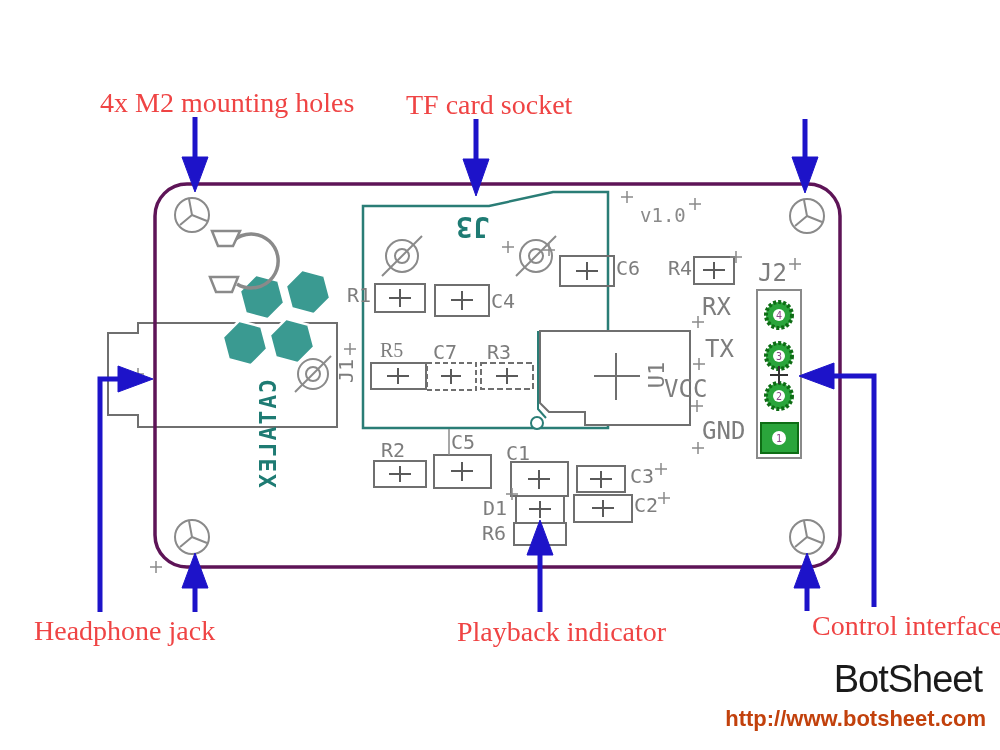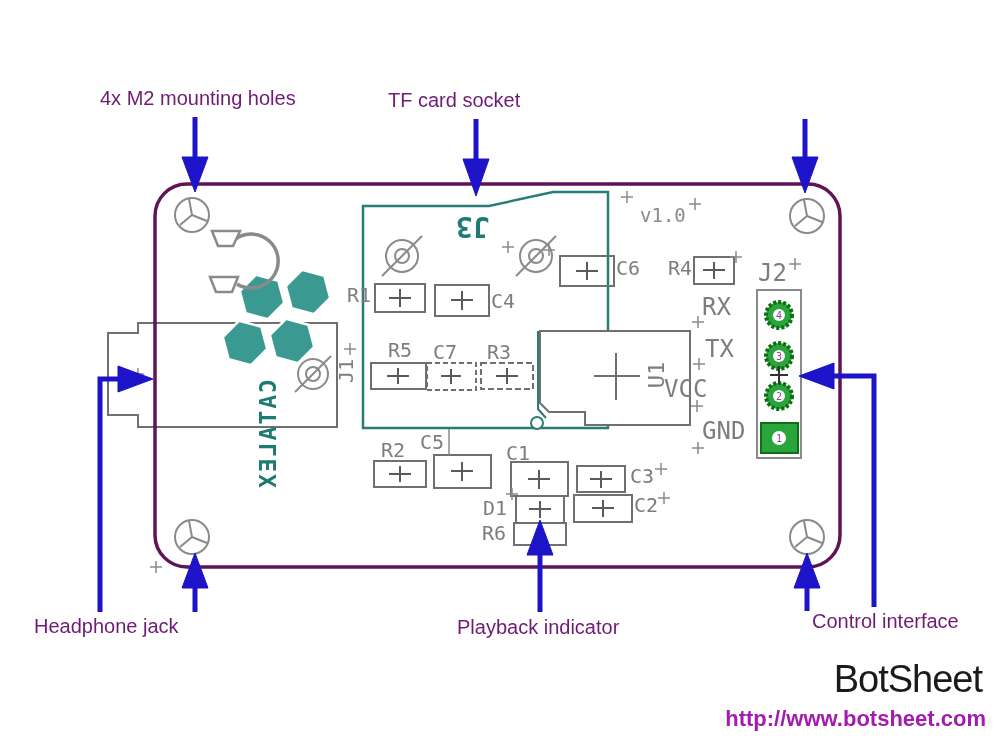--- a/index.html
+++ b/index.html
@@ -1,33 +1,33 @@
 <!DOCTYPE html>
 <html><head>
 <meta charset="utf-8">
 <style>
   html,body{margin:0;padding:0;background:#ffffff;}
   .stage{position:relative;width:1000px;height:750px;background:#ffffff;overflow:hidden;
          font-family:"Liberation Sans",sans-serif;}
   .stage svg{position:absolute;left:0;top:0;}
   .txt{position:absolute;white-space:nowrap;z-index:3;}
-  .ann{font-family:Liberation Sans, sans-serif;font-size:20px;color:#701a75;}
+  .ann{font-family:Liberation Serif, serif;font-size:28px;color:#ef4444;}
   .silk{font-family:"DejaVu Sans Mono",monospace;color:#7d7d7d;font-size:20px;line-height:1;}
   .silk24{font-size:24px;}
   .title-silk{font-size:30px;letter-spacing:1px;color:#8a8a8a;}
   .ver-silk{font-size:19px;color:#8a8a8a;}
   .teal{color:#1e7b73;font-weight:bold;}
   .rot-ccw{transform:rotate(-90deg);transform-origin:center;}
   .rot-180{transform:rotate(180deg);transform-origin:center;}
   .catalex{transform:scaleX(-1) rotate(90deg);transform-origin:center;
            font-size:23px;letter-spacing:2px;width:100px;text-align:center;
            font-family:"DejaVu Sans Mono",monospace;}
   .brand{font-weight:400;font-size:38px;letter-spacing:-1px;color:#1a1a1a;
          width:212px;text-align:right;}
-  .brand-url{font-weight:700;font-size:22px;color:#a21caf;width:266px;text-align:right;}
+  .brand-url{font-weight:700;font-size:22px;color:#c2410c;width:266px;text-align:right;}
 </style>
 </head>
 <body>
 
 <div class="stage">
 
   <svg width="1000" height="750" viewBox="0 0 1000 750">
 
     <polygon points="138,323 337,323 337,427 138,427 138,415 108,415 108,333 138,333" fill="none" stroke="#6f6f6f" stroke-width="2"></polygon>
 
@@ -198,36 +198,36 @@
         <polygon points="118,366 118,392 153,379" stroke-width="1"></polygon>
       </g>
       <g>
         <path d="M874,607 L874,376 L832,376" fill="none"></path>
         <polygon points="834,363 834,389 799,376" stroke-width="1"></polygon>
       </g>
     </g>
   </svg>
 
   <span class="txt ann" style="left:100px;top:87px;">4x M2 mounting holes</span>
-  <span class="txt ann" style="left:388px;top:89px;">TF card socket</span>
+  <span class="txt ann" style="left:406px;top:89px;">TF card socket</span>
   <span class="txt ann" style="left:34px;top:615px;">Headphone jack</span>
   <span class="txt ann" style="left:812px;top:610px;">Control interface</span>
   <span class="txt ann" style="left:457px;top:616px;">Playback indicator</span>
 
   <span class="txt silk ver-silk" style="left:640px;top:206px;">v1.0</span>
 
   <span class="txt silk" style="left:347px;top:285px;">R1</span>
   <span class="txt silk" style="left:491px;top:291px;">C4</span>
   <span class="txt silk" style="left:616px;top:258px;">C6</span>
   <span class="txt silk" style="left:662px;top:258px;margin-left:6px;">R4</span>
-  <span class="txt silk" style="left:388px;top:340px;">R5</span>
+  <span class="txt silk" style="left:380px;top:340px;font-family:Liberation Serif, serif;">R5</span>
   <span class="txt silk" style="left:433px;top:342px;">C7</span>
   <span class="txt silk" style="left:487px;top:342px;text-align:right;">R3</span>
   <span class="txt silk" style="left:381px;top:440px;">R2</span>
-  <span class="txt silk" style="left:420px;top:432px;">C5</span>
+  <span class="txt silk" style="left:451px;top:432px;">C5</span>
   <span class="txt silk" style="left:506px;top:443px;">C1</span>
   <span class="txt silk" style="left:630px;top:466px;">C3</span>
   <span class="txt silk" style="left:483px;top:498px;">D1</span>
   <span class="txt silk" style="left:634px;top:495px;">C2</span>
   <span class="txt silk" style="left:482px;top:523px;">R6</span>
 
   <span class="txt silk silk24" style="left:702px;top:295px;">RX</span>
   <span class="txt silk silk24" style="left:705px;top:337px;">TX</span>
   <span class="txt silk silk24" style="left:664px;top:377px;">VCC</span>
   <span class="txt silk silk24" style="left:702px;top:419px;">GND</span>

